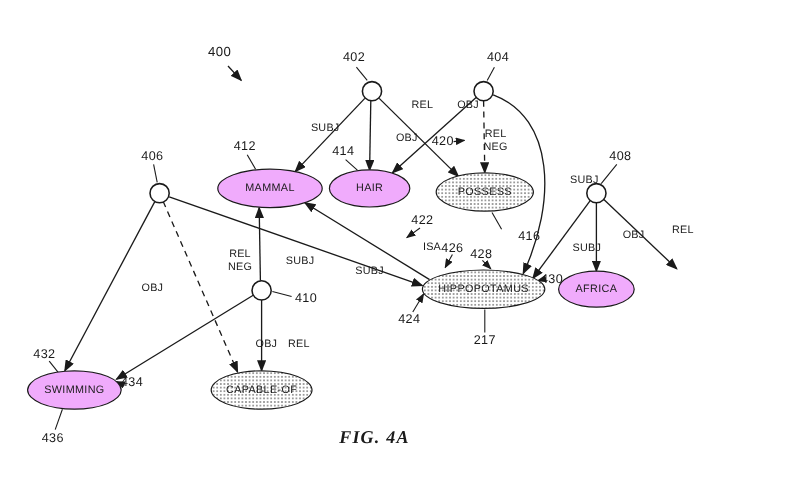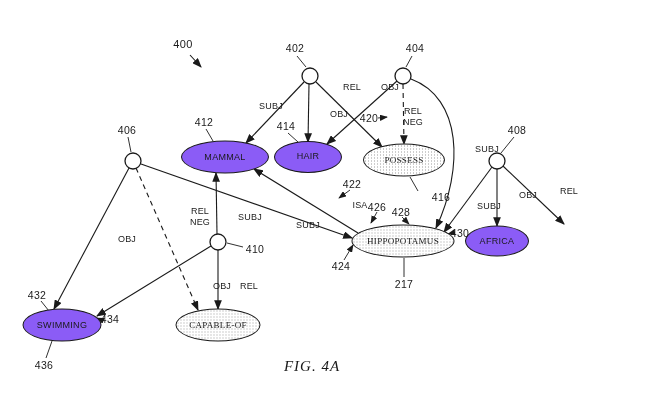--- a/index.html
+++ b/index.html
@@ -1,29 +1,29 @@
 <!DOCTYPE html>
 <html><head>
 <meta charset="utf-8">
 <style>
   html,body{margin:0;padding:0;background:#fff;}
   #fig{position:relative;width:670px;height:412px;background:#fff;overflow:hidden;
        font-family:"Liberation Sans","DejaVu Sans",sans-serif;color:#1a1a1a;}
   #lines{position:absolute;left:0;top:0;}
   .node{position:absolute;transform:translate(-50%,-50%);border:1.3px solid #1a1a1a;
         border-radius:50%;display:flex;align-items:center;justify-content:center;
-        background:#8b5cf6;font-size:9px;letter-spacing:.3px;text-align:center;line-height:1.1;}
+        background:#f0abfc;font-size:9px;letter-spacing:.3px;text-align:center;line-height:1.1;}
   .node.stippled{background-color:#fff;
         background-image:radial-gradient(circle,#9a9a9a .6px,transparent .8px);
-        background-size:3px 3px;font-family:Liberation Serif, serif;}
+        background-size:3px 3px;}
   .elabel{position:absolute;transform:translate(-50%,-50%);font-size:9px;white-space:pre;
         text-align:center;line-height:1.25;letter-spacing:.2px;margin-left:19px;}
   .ref{position:absolute;transform:translate(-50%,-50%);font-size:10.5px;letter-spacing:.3px;}
   .caption{position:absolute;transform:translate(-50%,-50%);
-        font-family:"Liberation Serif","DejaVu Serif",serif;font-style:italic;font-weight:normal;
+        font-family:"Liberation Serif","DejaVu Serif",serif;font-style:italic;font-weight:bold;
         font-size:15px;letter-spacing:1px;}
 </style>
 </head>
 <body>
 
 <div id="fig">
 
   <svg id="lines" width="670" height="412" viewBox="0 0 670 412">
     <defs>
       <marker id="arr" markerWidth="9" markerHeight="7" refX="8" refY="3.5" orient="auto">

